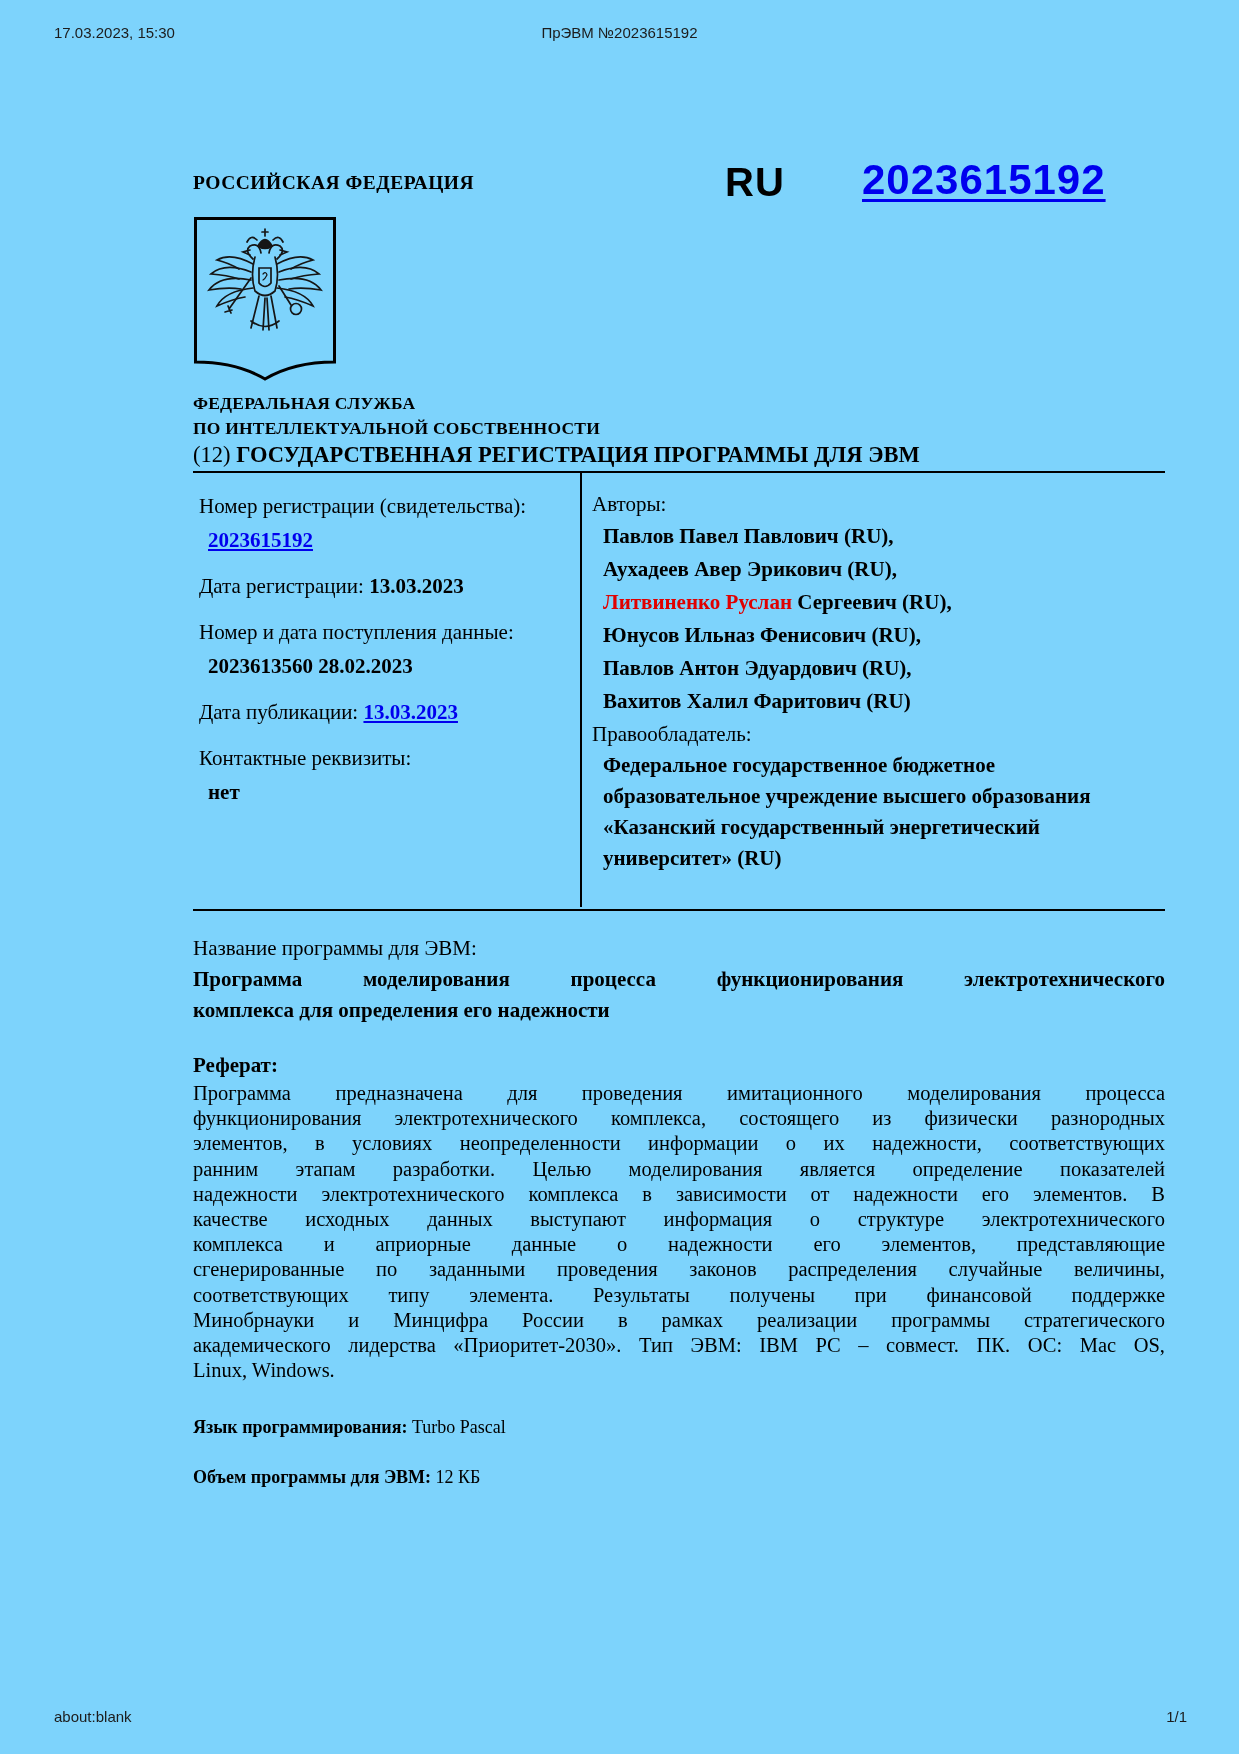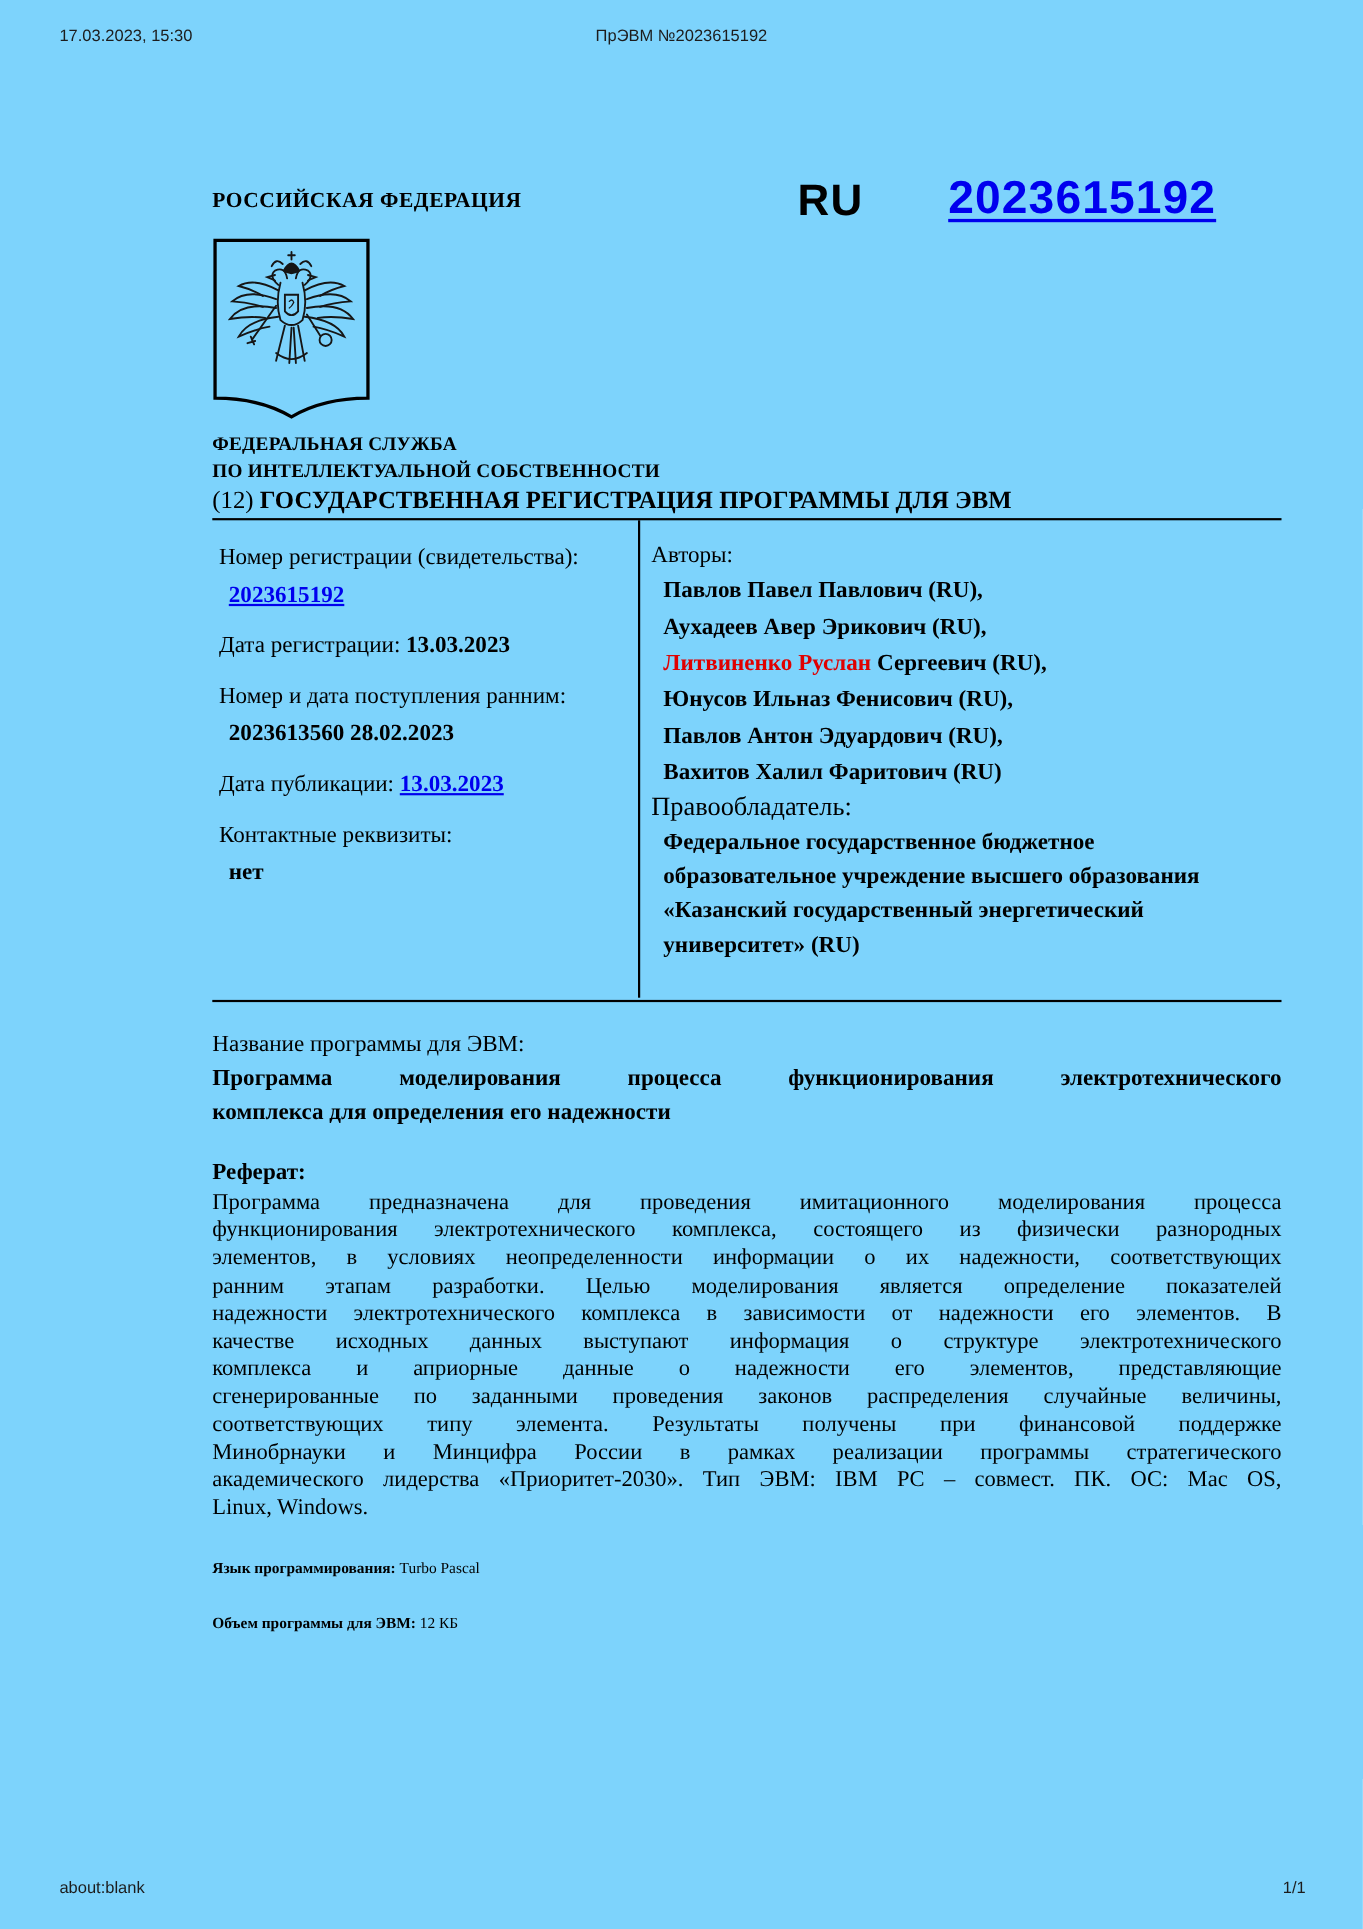--- a/index.html
+++ b/index.html
@@ -38,32 +38,32 @@
   .cell-r{position:absolute;left:387px;top:0;width:585px;height:434px;border-left:2px solid #000;
           padding:15px 0 0 10px;box-sizing:border-box;}
   .bib .row{font-size:21px;line-height:34px;}
   .bib .lbl{font-weight:normal;}
   .bib .val{font-weight:bold;}
   .ind{padding-left:9px;}
   .gap{margin-top:12px;}
   .auth-lbl{font-size:21px;line-height:32px;}
   .auth-row{font-size:21px;line-height:33px;font-weight:bold;padding-left:11px;}
   .auth-hl{color:#E00000;}
-  .rh-lbl{font-size:24px;line-height:32px;}
+  .rh-lbl{font-size:21px;line-height:32px;}
   .rh-line{font-size:21px;line-height:31px;font-weight:bold;padding-left:11px;}
 
   
   .sec-lbl{position:absolute;left:193px;font-size:21px;line-height:30px;}
   .sec-lbl.b{font-weight:bold;}
   .name-line{position:absolute;left:193px;width:972px;font-size:21px;font-weight:bold;line-height:30px;}
   .jst{text-align:justify;text-align-last:justify;}
   .abstract{position:absolute;left:193px;top:1081px;width:972px;font-size:20.5px;}
   .abs-line{line-height:25.2px;text-align:justify;text-align-last:justify;}
   .abs-line.last{text-align-last:left;}
-  .kv{position:absolute;left:193px;font-size:14px;line-height:30px;text-align:center;}
+  .kv{position:absolute;left:193px;font-size:18px;line-height:30px;text-align:center;}
   .kv .k{font-weight:bold;}
   .kv .v{font-weight:normal;}
 </style>
 </head>
 <body>
 
 <div class="page">
 
   <div class="print-hdr">
     <span class="dt">17.03.2023, 15:30</span>
@@ -117,21 +117,21 @@
   <div class="bib">
     <div class="cell-l">
       <div class="row lbl">Номер регистрации (свидетельства):</div>
       <div class="row val ind">
         <a class="lnk">2023615192</a>
       </div>
       <div class="row gap">
         <span class="lbl">Дата регистрации:</span>
         <span class="val">13.03.2023</span>
       </div>
-      <div class="row lbl gap">Номер и дата поступления ранним:</div>
+      <div class="row lbl gap">Номер и дата поступления данные:</div>
       <div class="row val ind">2023613560 28.02.2023</div>
       <div class="row gap">
         <span class="lbl">Дата публикации:</span>
         <a class="lnk val">13.03.2023</a>
       </div>
       <div class="row lbl gap">Контактные реквизиты:</div>
       <div class="row val ind">нет</div>
     </div>
 
     <div class="cell-r">

